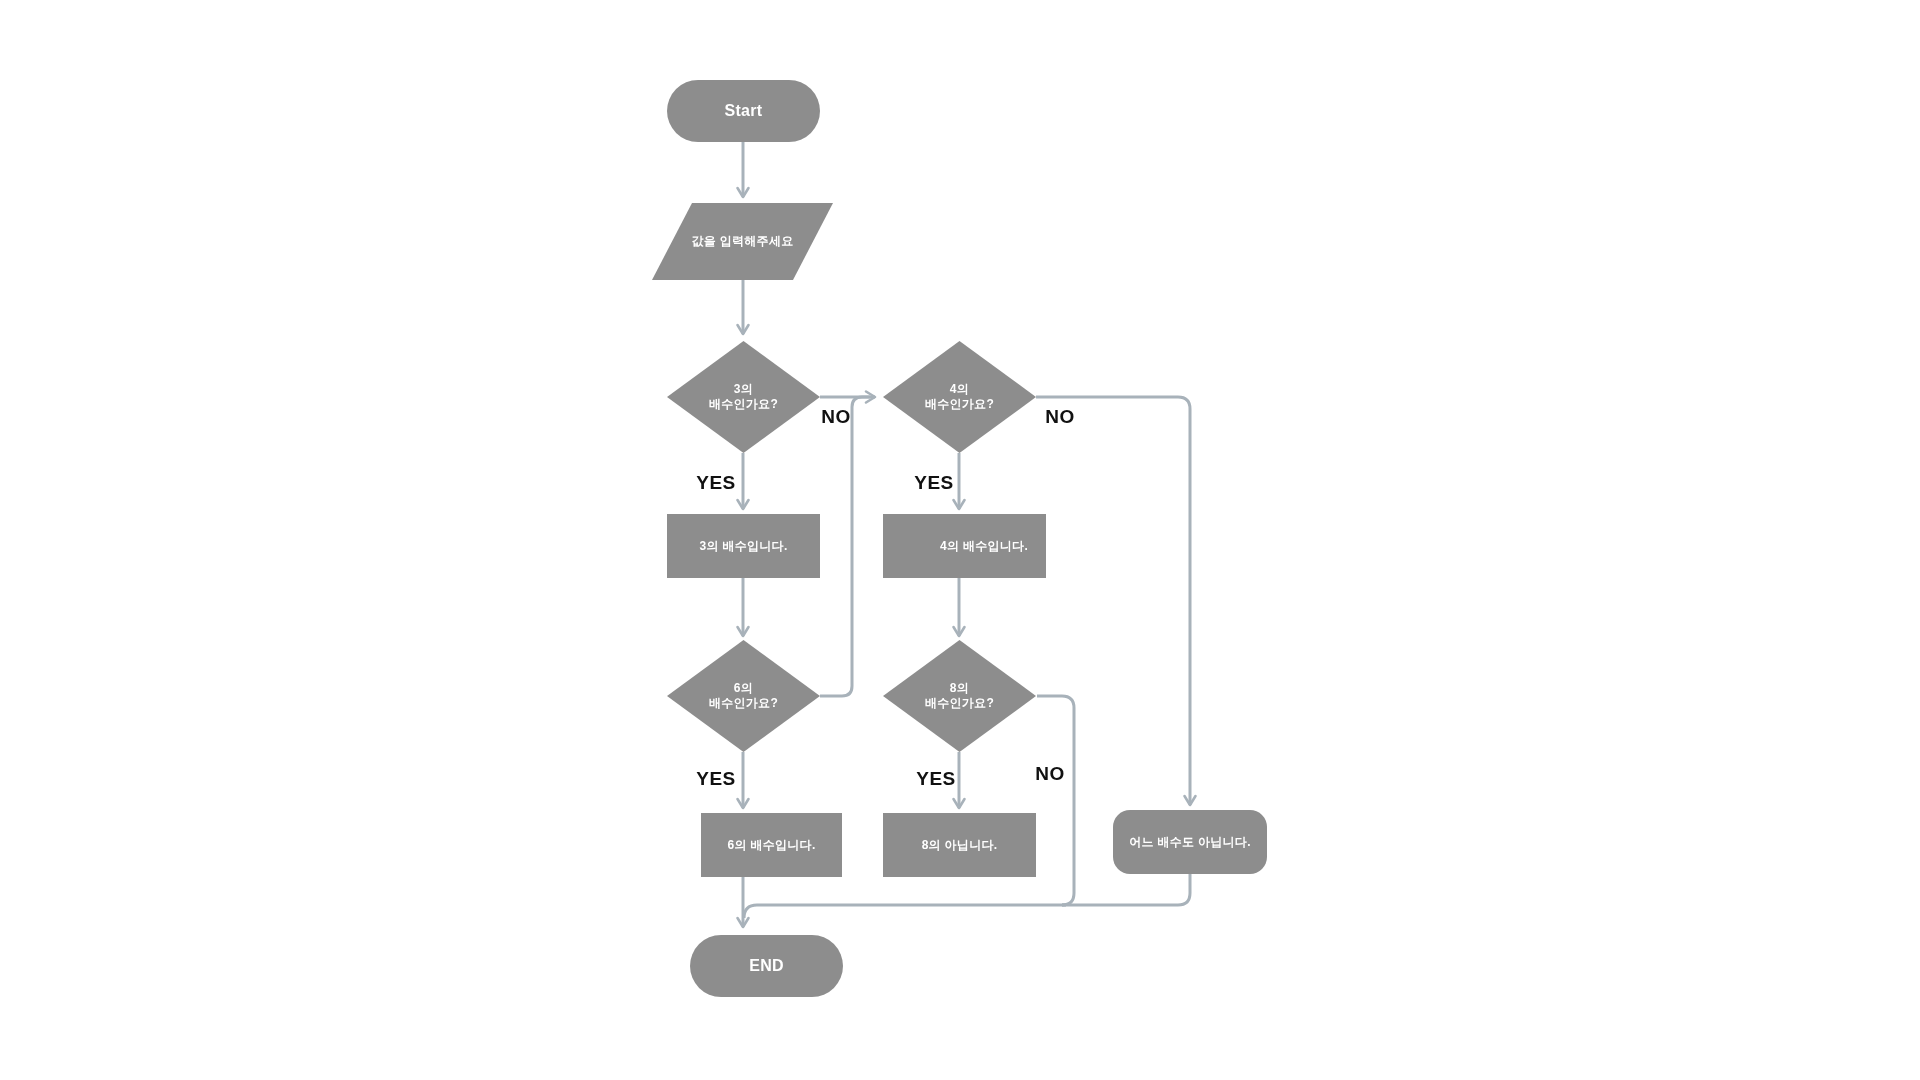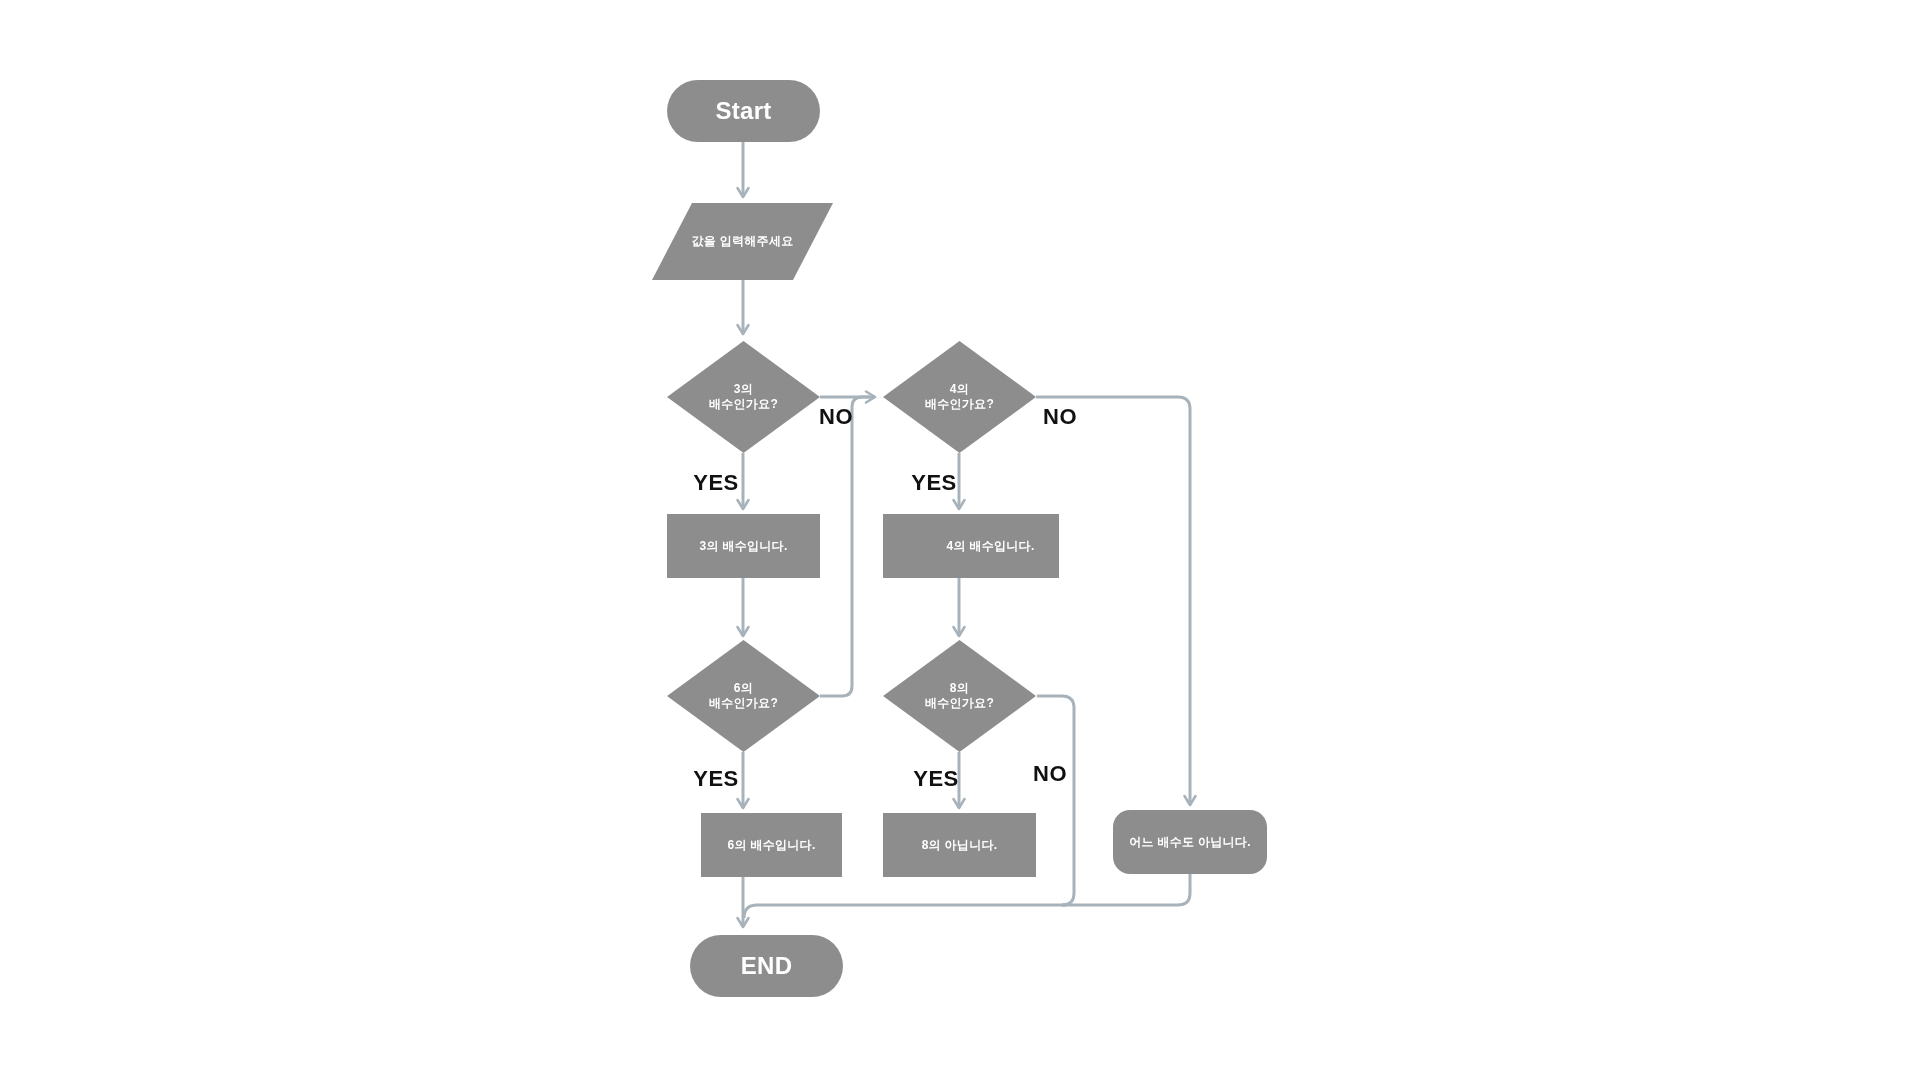--- a/index.html
+++ b/index.html
@@ -7,26 +7,26 @@
   body { position:relative; font-family:"Liberation Sans","DejaVu Sans",sans-serif; }
   #flowchart { position:absolute; left:0; top:0; width:1920px; height:1080px; }
   svg.connectors { position:absolute; left:0; top:0; z-index:1; }
   .node {
     position:absolute; z-index:2;
     display:flex; flex-direction:column; align-items:center; justify-content:center;
     background:#8d8d8d; color:#ffffff;
     font-weight:700; font-size:12px; text-align:center; line-height:1.25;
     letter-spacing:0.3px;
   }
-  .terminator { border-radius:31px; font-size:24px; }
+  .terminator { border-radius:31px; font-size:16px; }
   .io { clip-path:polygon(40px 0, 181px 0, 141px 77px, 0 77px); }
   .decision { clip-path:polygon(50% 0, 100% 50%, 50% 100%, 0 50%); }
   .edge-label {
     position:absolute; z-index:3; transform:translate(-50%,-50%);
-    color:#111111; font-weight:700; font-size:22px; letter-spacing:0.5px;
+    color:#111111; font-weight:700; font-size:19px; letter-spacing:0.5px;
     white-space:nowrap;
   }
 </style>
 </head>
 <body>
 
 <div id="flowchart">
 
   <svg class="connectors" width="1920" height="1080" viewBox="0 0 1920 1080">
     <defs>
@@ -68,21 +68,21 @@
 
   <div class="node decision" style="left:883px; top:341px; width:153px; height:112px;">
     <span>4의</span>
     <span>배수인가요?</span>
   </div>
 
   <div class="node" style="left:667px; top:514px; width:153px; height:64px;">
     <span>3의 배수입니다.</span>
   </div>
 
-  <div class="node" style="left:883px; top:514px; width:176px; height:64px;padding-left:39px;">
+  <div class="node" style="left:883px; top:514px; width:163px; height:64px;padding-left:39px;">
     <span>4의 배수입니다.</span>
   </div>
 
   <div class="node decision" style="left:667px; top:640px; width:153px; height:112px;">
     <span>6의</span>
     <span>배수인가요?</span>
   </div>
 
   <div class="node decision" style="left:883px; top:640px; width:153px; height:112px;">
     <span>8의</span>

